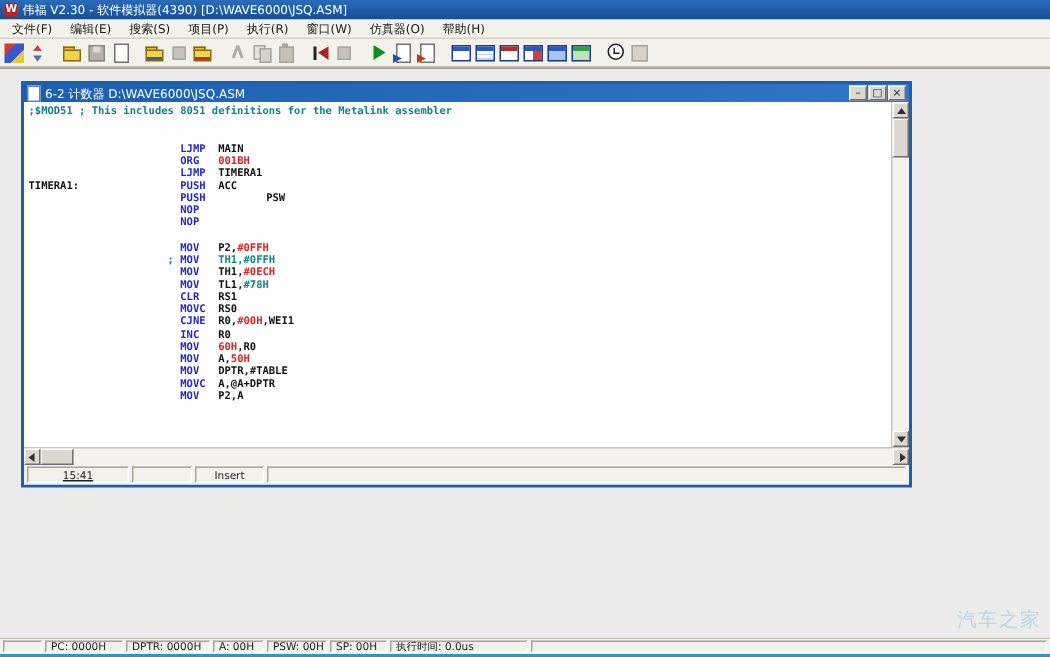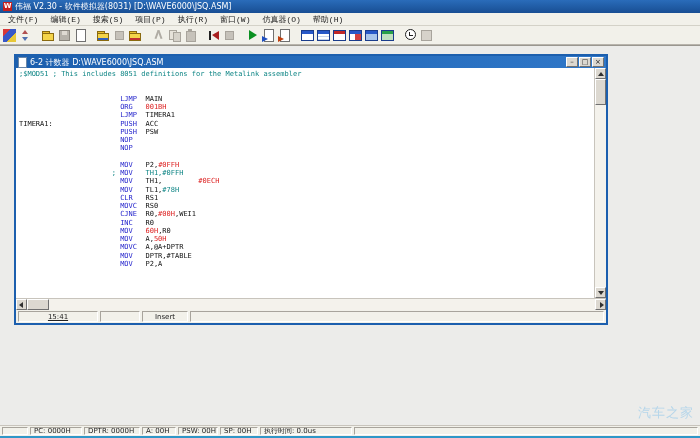--- a/index.html
+++ b/index.html
@@ -10,21 +10,21 @@
   
   .titlebar{height:13px;background:linear-gradient(180deg,#2a6cba,#184e93);
             display:flex;align-items:center;padding:0 3px;flex:none;}
   .app-icon{width:9px;height:9px;background:#c41f1f;color:#fff;font-size:7px;line-height:9px;
             text-align:center;font-weight:bold;margin-right:3px;flex:none;}
   .title-text{color:#ffffff;font-size:8px;white-space:nowrap;overflow:hidden;}
 
   
   .menubar{height:12px;background:#f2f1ea;border-bottom:1px solid #d4d2c8;
            display:flex;align-items:center;padding:0 2px;flex:none;}
-  .menu-item{font-size:8px;color:#1a1a1a;padding:0 6px;white-space:nowrap;font-family:Liberation Mono, monospace;}
+  .menu-item{font-size:8px;color:#1a1a1a;padding:0 6px;white-space:nowrap;}
 
   
   .toolbar{height:18px;background:#f2f1ea;border-bottom:1px solid #b8b4ac;
            display:flex;align-items:center;padding:0 2px;gap:1px;flex:none;}
   .tbsep{width:6px;height:14px;flex:none;}
   .icon{width:15px;height:15px;position:relative;flex:none;}
 
   .g-debug::before{content:"";position:absolute;inset:1px;
     background:linear-gradient(135deg,#d83838 0 30%,#3858c8 30% 65%,#e8c838 65%);}
   .g-arrows::before{content:"";position:absolute;left:4px;top:2px;
@@ -85,21 +85,21 @@
   .doc-icon{width:7px;height:9px;background:#fff;border:1px solid #6a86a8;margin-right:3px;flex:none;}
   .child-title{color:#fff;font-size:8px;white-space:nowrap;overflow:hidden;flex:1;}
   .win-btns{display:flex;gap:1px;flex:none;}
   .win-btn{width:12px;height:10px;background:#dcd8d0;border:1px solid;
            border-color:#ffffff #707070 #707070 #ffffff;font-size:7px;line-height:8px;
            text-align:center;color:#202020;padding:0;font-family:"DejaVu Sans",sans-serif;}
 
   .child-body{flex:1;display:flex;min-height:0;background:#fff;}
   .code-area{flex:1;overflow:hidden;background:#fff;padding:2px 0 0 3px;
              font-family:"DejaVu Sans Mono","Liberation Mono",monospace;font-size:7px;}
-  .code-line{white-space:pre;line-height:8.25px;height:8.25px;}
+  .code-line{white-space:pre;line-height:8.25px;height:8.25px;font-weight:bold;}
 
   .vscroll{width:11px;background:#f4f2ec;border-left:1px solid #c8c4bc;flex:none;
            display:flex;flex-direction:column;}
   .sb-btn{width:11px;height:11px;background:#dcd8d0;border:1px solid;
           border-color:#ffffff #707070 #707070 #ffffff;position:relative;box-sizing:border-box;flex:none;}
   .sb-btn::before{content:"";position:absolute;}
   .sb-up::before{left:2px;top:3px;border-bottom:4px solid #303030;border-left:3px solid transparent;border-right:3px solid transparent;}
   .sb-down::before{left:2px;top:3px;border-top:4px solid #303030;border-left:3px solid transparent;border-right:3px solid transparent;}
   .sb-left::before{left:2px;top:2px;border-right:4px solid #303030;border-top:3px solid transparent;border-bottom:3px solid transparent;}
   .sb-right::before{left:4px;top:2px;border-left:4px solid #303030;border-top:3px solid transparent;border-bottom:3px solid transparent;}
@@ -108,42 +108,42 @@
   .vspring{flex:1;}
 
   .hscroll{height:11px;background:#f4f2ec;border-top:1px solid #c8c4bc;display:flex;flex:none;}
   .hthumb{width:22px;height:11px;background:#dcd8d0;border:1px solid;
           border-color:#ffffff #707070 #707070 #ffffff;box-sizing:border-box;flex:none;}
   .hspring{flex:1;}
 
   .child-status{height:13px;background:#f2f1ea;display:flex;gap:2px;padding:1px 2px;flex:none;box-sizing:border-box;}
   .ecell{border:1px solid;border-color:#a8a49c #ffffff #ffffff #a8a49c;font-size:7px;color:#222;
          display:flex;align-items:center;justify-content:center;box-sizing:border-box;}
-  .e0{width:80px;text-decoration:underline;}.e1{width:40px;}.e2{width:46px;}.e3{flex:1;}
+  .e0{width:68px;text-decoration:underline;}.e1{width:40px;}.e2{width:46px;}.e3{flex:1;}
 
   
   .statusbar{height:11px;background:#f2f1ea;border-top:1px solid #c8c4bc;
              display:flex;gap:2px;padding:1px 2px;flex:none;box-sizing:border-box;}
   .cell{border:1px solid;border-color:#a8a49c #ffffff #ffffff #a8a49c;font-size:7px;color:#222;
         display:flex;align-items:center;padding:0 3px;white-space:nowrap;box-sizing:border-box;overflow:hidden;}
   .c0{width:26px;}.c1{width:52px;}.c2{width:56px;}.c3{width:34px;}.c4{width:40px;}.c5{width:38px;}.c6{width:92px;}.c7{flex:1;}
 
   .bottom-line{height:2px;background:#2f97c8;flex:none;}
 
   .watermark{position:absolute;right:6px;bottom:16px;font-size:13px;color:#b6d6ea;
              letter-spacing:1px;pointer-events:none;}
 </style>
 </head>
 <body>
 
 <div class="app">
 
   <div class="titlebar">
     <span class="app-icon">W</span>
-    <span class="title-text">伟福 V2.30 - 软件模拟器(8031) [D:\WAVE6000\JSQ.ASM]</span>
+    <span class="title-text">伟福 V2.30 - 软件模拟器(4390) [D:\WAVE6000\JSQ.ASM]</span>
   </div>
 
   <div class="menubar">
       <span class="menu-item">文件(F)</span>
       <span class="menu-item">编辑(E)</span>
       <span class="menu-item">搜索(S)</span>
       <span class="menu-item">项目(P)</span>
       <span class="menu-item">执行(R)</span>
       <span class="menu-item">窗口(W)</span>
       <span class="menu-item">仿真器(O)</span>
@@ -197,36 +197,36 @@
       </div>
       <div class="child-body">
         <div class="code-area">
             <div class="code-line"><span style="color: rgb(14, 133, 133);">;$MOD51 ; This includes 8051 definitions for the Metalink assembler</span></div>
             <div class="code-line">&nbsp;</div>
             <div class="code-line">&nbsp;</div>
             <div class="code-line"><span style="color: rgb(17, 17, 17);">                        </span><span style="color: rgb(37, 37, 204);">LJMP</span><span style="color: rgb(17, 17, 17);">  </span><span style="color: rgb(17, 17, 17);">MAIN</span></div>
             <div class="code-line"><span style="color: rgb(17, 17, 17);">                        </span><span style="color: rgb(37, 37, 204);">ORG</span><span style="color: rgb(17, 17, 17);">   </span><span style="color: rgb(221, 34, 34);">001BH</span></div>
             <div class="code-line"><span style="color: rgb(17, 17, 17);">                        </span><span style="color: rgb(37, 37, 204);">LJMP</span><span style="color: rgb(17, 17, 17);">  </span><span style="color: rgb(17, 17, 17);">TIMERA1</span></div>
             <div class="code-line"><span style="color: rgb(17, 17, 17);">TIMERA1:                </span><span style="color: rgb(37, 37, 204);">PUSH</span><span style="color: rgb(17, 17, 17);">  </span><span style="color: rgb(17, 17, 17);">ACC</span></div>
-            <div class="code-line"><span style="color: rgb(17, 17, 17);">                        </span><span style="color: rgb(37, 37, 204);">PUSH</span><span style="color: rgb(17, 17, 17);">  </span><span style="color: rgb(17, 17, 17);">PSW</span></div>
+            <div class="code-line"><span style="color: rgb(17, 17, 17);">                        </span><span style="color: rgb(37, 37, 204);">PUSH</span><span style="color: rgb(17, 17, 17);">  </span><span style="color: rgb(17, 17, 17); margin-left: 32px;">PSW</span></div>
             <div class="code-line"><span style="color: rgb(17, 17, 17);">                        </span><span style="color: rgb(37, 37, 204);">NOP</span></div>
             <div class="code-line"><span style="color: rgb(17, 17, 17);">                        </span><span style="color: rgb(37, 37, 204);">NOP</span></div>
             <div class="code-line">&nbsp;</div>
             <div class="code-line"><span style="color: rgb(17, 17, 17);">                        </span><span style="color: rgb(37, 37, 204);">MOV</span><span style="color: rgb(17, 17, 17);">   </span><span style="color: rgb(17, 17, 17);">P2,</span><span style="color: rgb(221, 34, 34);">#0FFH</span></div>
             <div class="code-line"><span style="color: rgb(17, 17, 17);">                      </span><span style="color: rgb(14, 133, 133);">; </span><span style="color: rgb(37, 37, 204);">MOV</span><span style="color: rgb(17, 17, 17);">   </span><span style="color: rgb(14, 133, 133);">TH1,#0FFH</span></div>
-            <div class="code-line"><span style="color: rgb(17, 17, 17);">                        </span><span style="color: rgb(37, 37, 204);">MOV</span><span style="color: rgb(17, 17, 17);">   </span><span style="color: rgb(17, 17, 17);">TH1,</span><span style="color: rgb(221, 34, 34); margin-left: 36px;">#0ECH</span></div>
+            <div class="code-line"><span style="color: rgb(17, 17, 17);">                        </span><span style="color: rgb(37, 37, 204);">MOV</span><span style="color: rgb(17, 17, 17);">   </span><span style="color: rgb(17, 17, 17);">TH1,</span><span style="color: rgb(221, 34, 34);">#0ECH</span></div>
             <div class="code-line"><span style="color: rgb(17, 17, 17);">                        </span><span style="color: rgb(37, 37, 204);">MOV</span><span style="color: rgb(17, 17, 17);">   </span><span style="color: rgb(17, 17, 17);">TL1,</span><span style="color: rgb(14, 133, 133);">#78H</span></div>
             <div class="code-line"><span style="color: rgb(17, 17, 17);">                        </span><span style="color: rgb(37, 37, 204);">CLR</span><span style="color: rgb(17, 17, 17);">   </span><span style="color: rgb(17, 17, 17);">RS1</span></div>
             <div class="code-line"><span style="color: rgb(17, 17, 17);">                        </span><span style="color: rgb(37, 37, 204);">MOVC</span><span style="color: rgb(17, 17, 17);">  </span><span style="color: rgb(17, 17, 17);">RS0</span></div>
             <div class="code-line"><span style="color: rgb(17, 17, 17);">                        </span><span style="color: rgb(37, 37, 204);">CJNE</span><span style="color: rgb(17, 17, 17);">  </span><span style="color: rgb(17, 17, 17);">R0,</span><span style="color: rgb(221, 34, 34);">#00H</span><span style="color: rgb(17, 17, 17);">,WEI1</span></div>
             <div class="code-line"><span style="color: rgb(17, 17, 17);">                        </span><span style="color: rgb(37, 37, 204);">INC</span><span style="color: rgb(17, 17, 17);">   </span><span style="color: rgb(17, 17, 17);">R0</span></div>
             <div class="code-line"><span style="color: rgb(17, 17, 17);">                        </span><span style="color: rgb(37, 37, 204);">MOV</span><span style="color: rgb(17, 17, 17);">   </span><span style="color: rgb(221, 34, 34);">60H</span><span style="color: rgb(17, 17, 17);">,R0</span></div>
             <div class="code-line"><span style="color: rgb(17, 17, 17);">                        </span><span style="color: rgb(37, 37, 204);">MOV</span><span style="color: rgb(17, 17, 17);">   </span><span style="color: rgb(17, 17, 17);">A,</span><span style="color: rgb(221, 34, 34);">50H</span></div>
+            <div class="code-line"><span style="color: rgb(17, 17, 17);">                        </span><span style="color: rgb(37, 37, 204);">MOV</span><span style="color: rgb(17, 17, 17);">   </span><span style="color: rgb(17, 17, 17);">DPTR,#TABLE</span></div>
             <div class="code-line"><span style="color: rgb(17, 17, 17);">                        </span><span style="color: rgb(37, 37, 204);">MOVC</span><span style="color: rgb(17, 17, 17);">  </span><span style="color: rgb(17, 17, 17);">A,@A+DPTR</span></div>
-            <div class="code-line"><span style="color: rgb(17, 17, 17);">                        </span><span style="color: rgb(37, 37, 204);">MOV</span><span style="color: rgb(17, 17, 17);">   </span><span style="color: rgb(17, 17, 17);">DPTR,#TABLE</span></div>
             <div class="code-line"><span style="color: rgb(17, 17, 17);">                        </span><span style="color: rgb(37, 37, 204);">MOV</span><span style="color: rgb(17, 17, 17);">   </span><span style="color: rgb(17, 17, 17);">P2,A</span></div>
           </div>
         <div class="vscroll">
           <div class="sb-btn sb-up"></div>
           <div class="vthumb"></div>
           <div class="vspring"></div>
           <div class="sb-btn sb-down"></div>
         </div>
       </div>
       <div class="hscroll">

